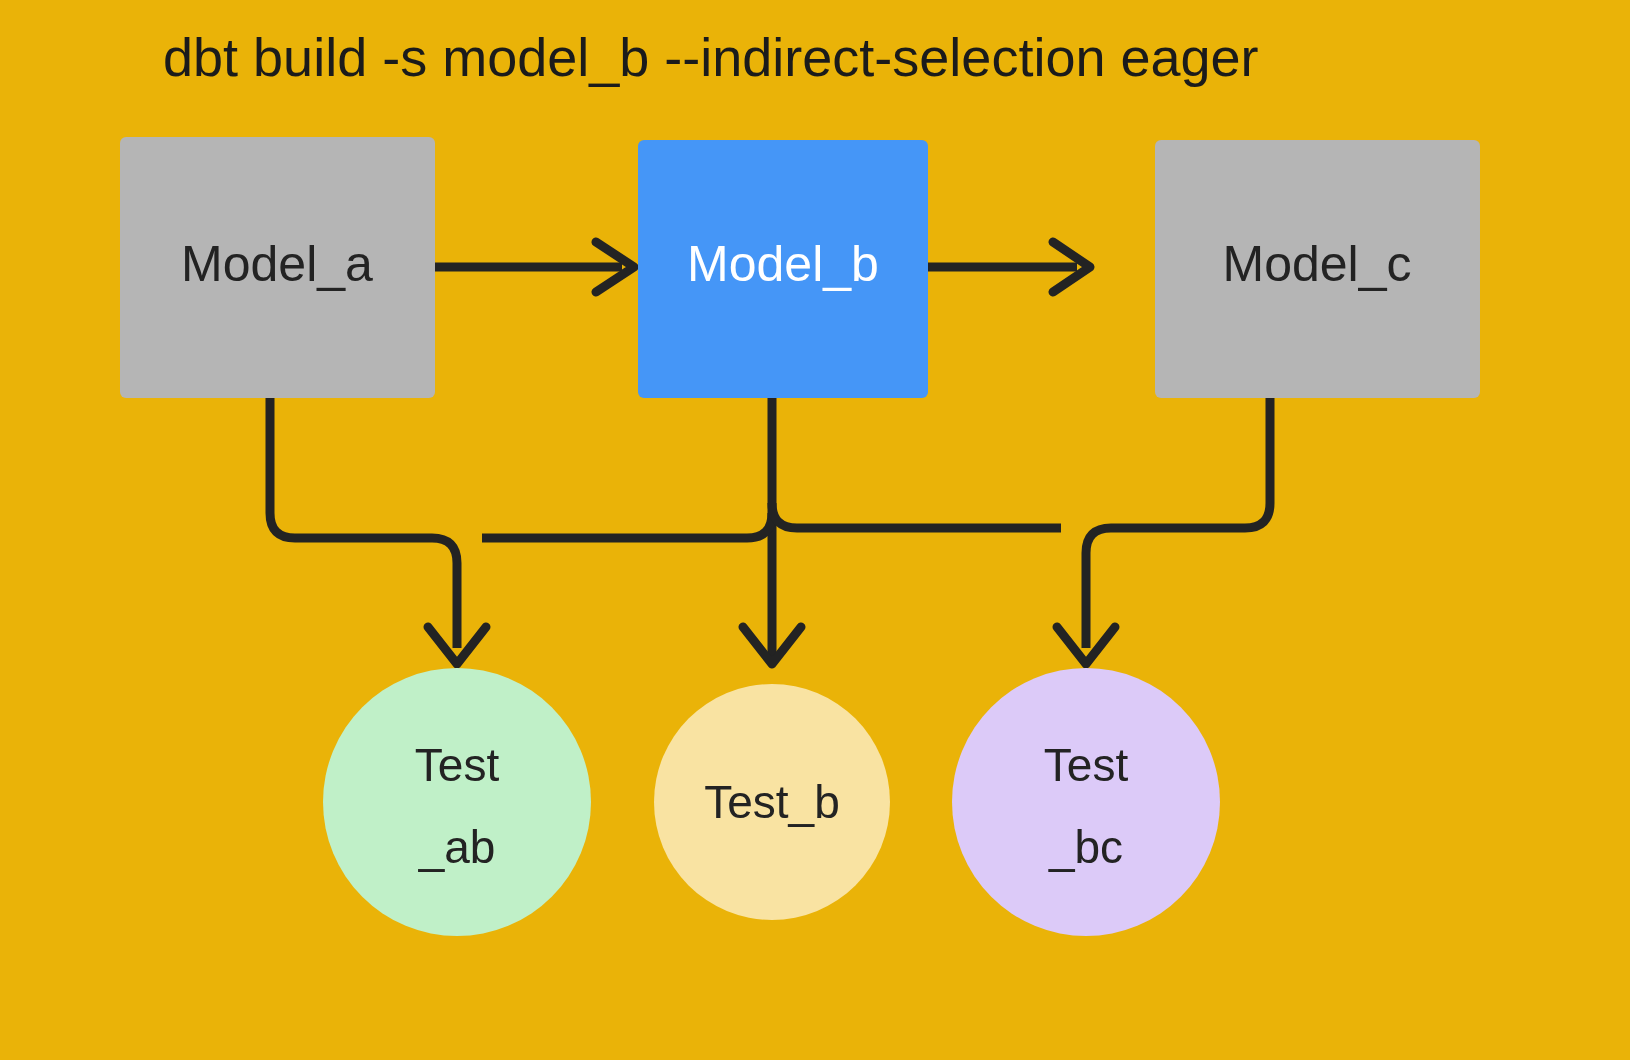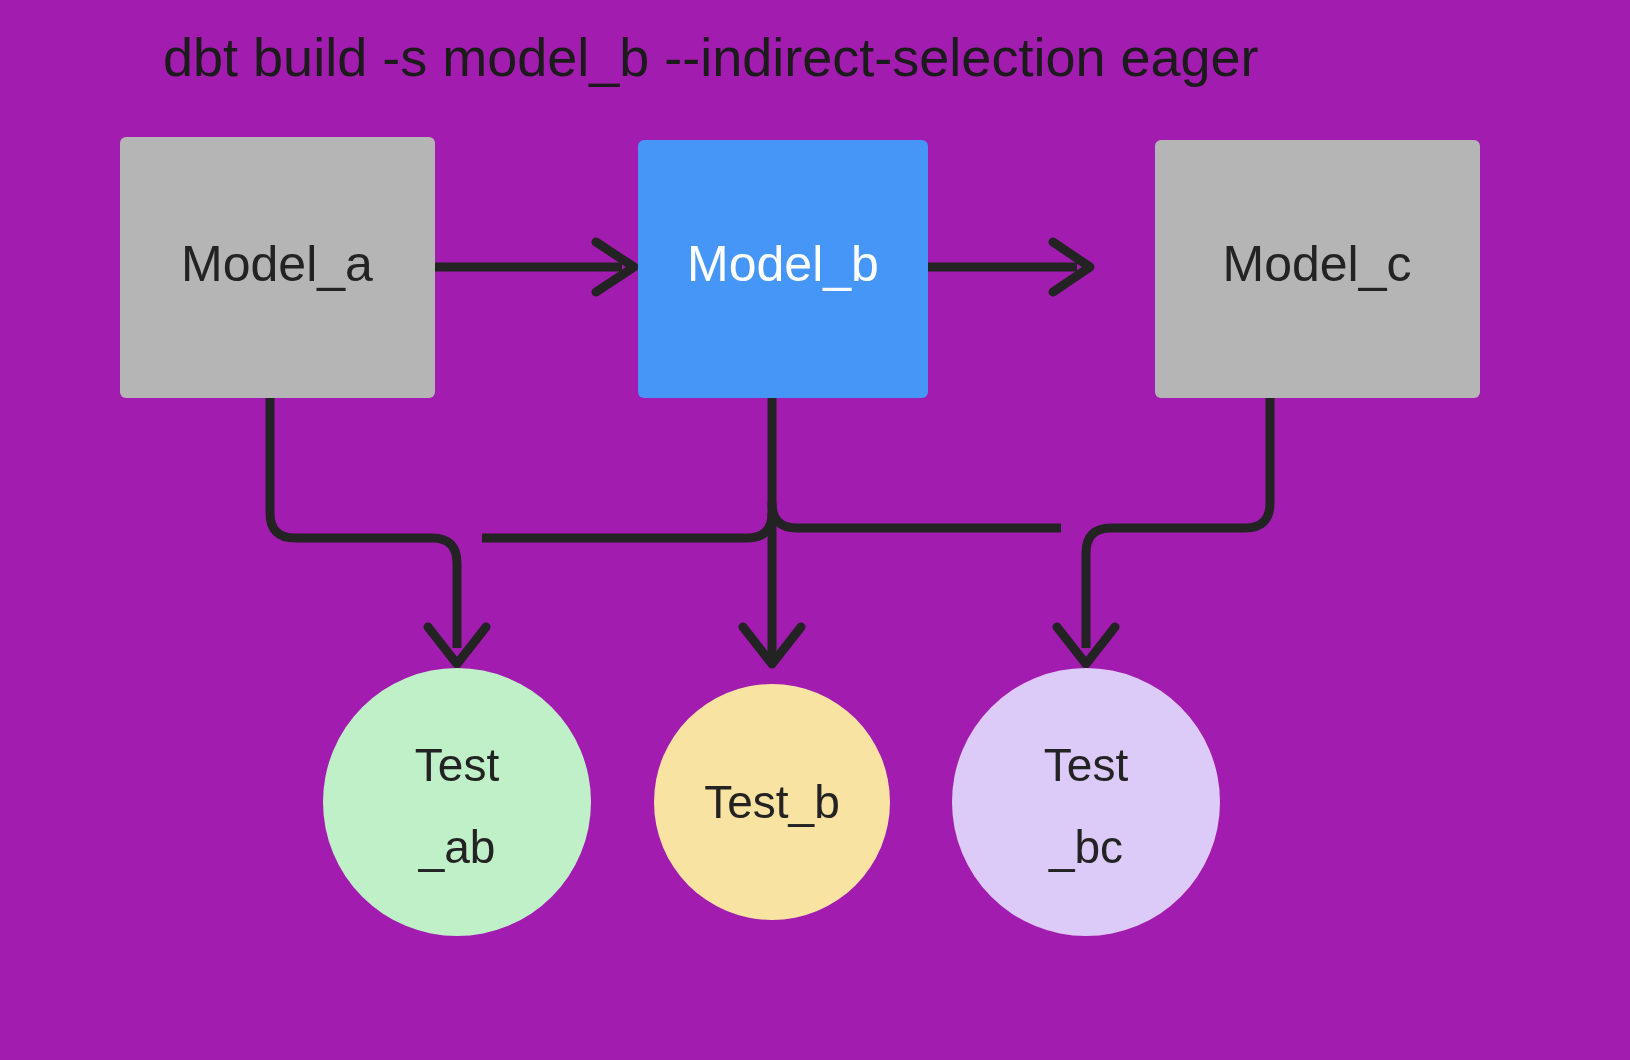--- a/index.html
+++ b/index.html
@@ -10,21 +10,21 @@
   body {
     width: 1630px;
     height: 1060px;
     font-family: "Liberation Sans", sans-serif;
     overflow: hidden;
   }
   #diagram-root {
     position: relative;
     width: 1630px;
     height: 1060px;
-    background: #a21caf;
+    background: #eab308;
   }
   svg.canvas {
     position: absolute;
     top: 0;
     left: 0;
     width: 1630px;
     height: 1060px;
     display: block;
   }
   .node-label {

